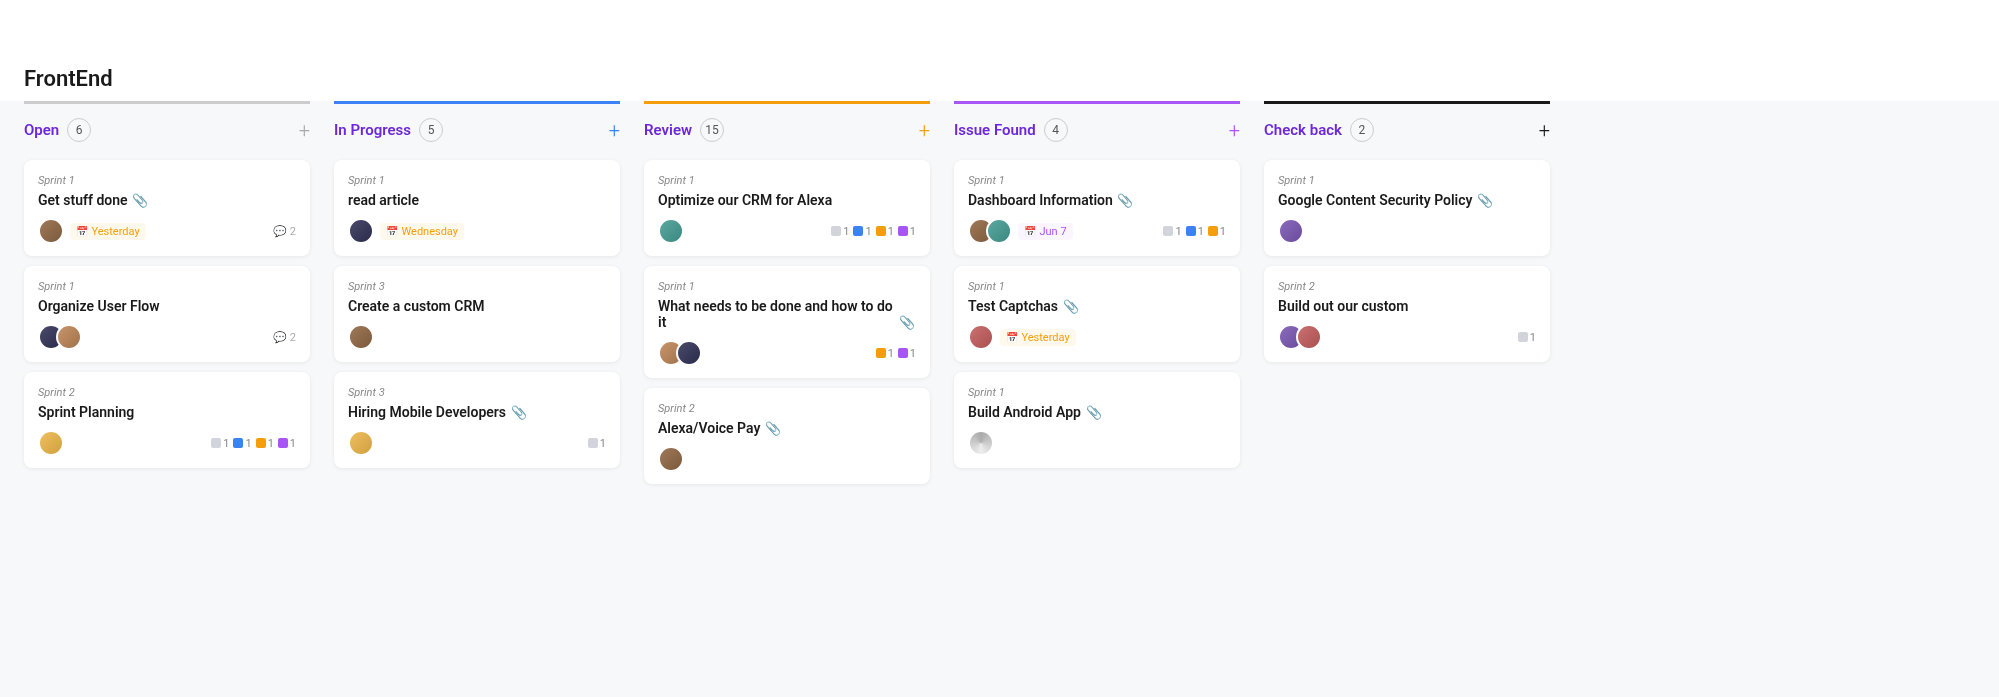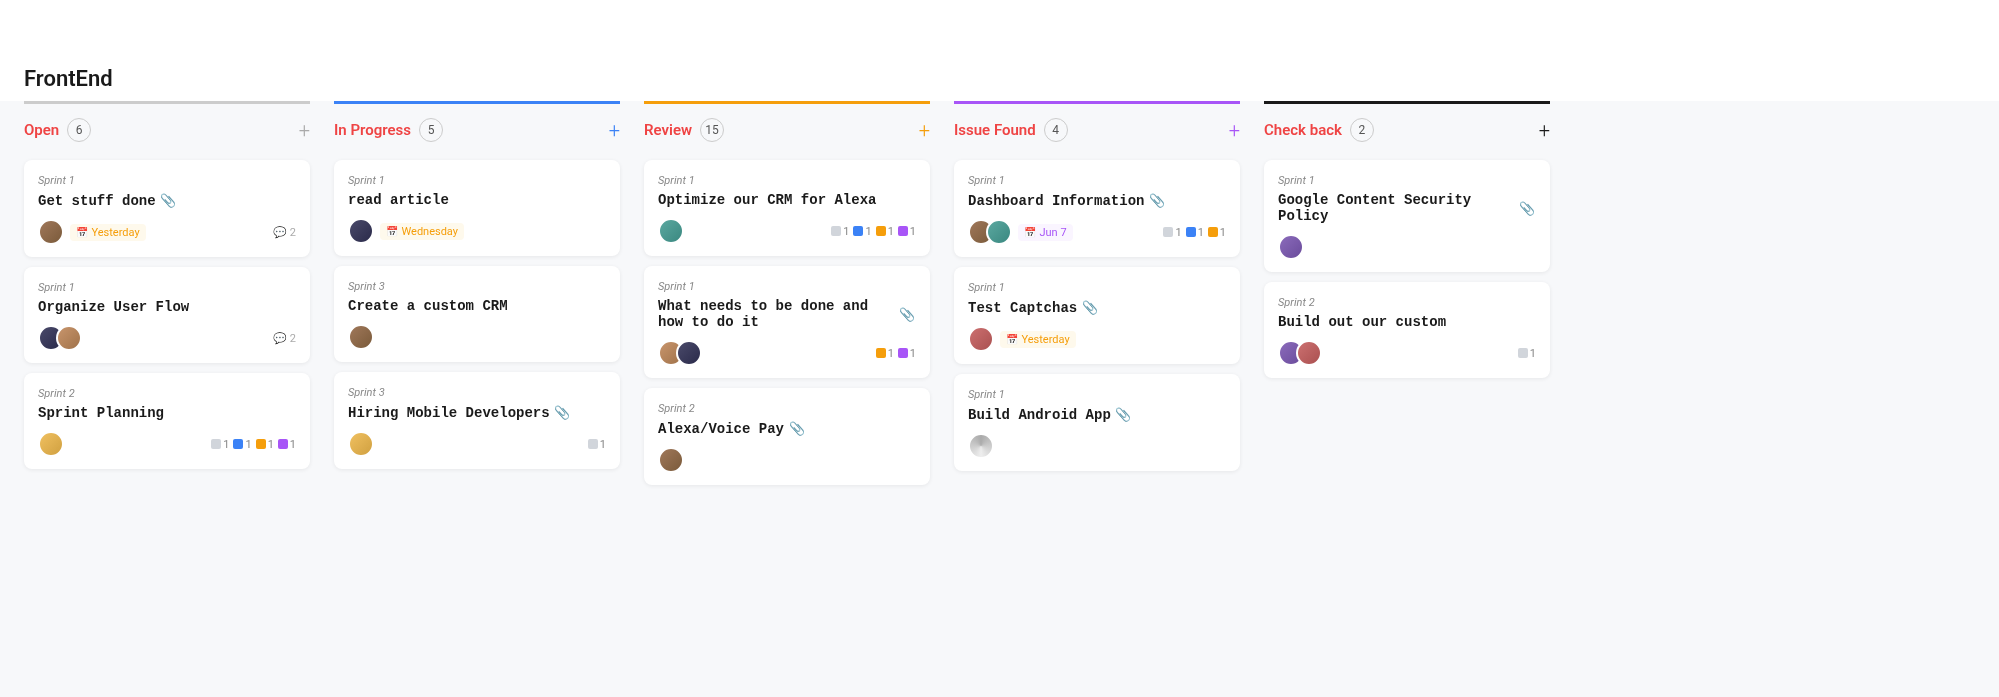--- a/index.html
+++ b/index.html
@@ -45,21 +45,21 @@
       position: relative;
     }
     .column-header.open { border-top-color: #ccc; }
     .column-header.in-progress { border-top-color: #3b82f6; }
     .column-header.review { border-top-color: #f59e0b; }
     .column-header.issue-found { border-top-color: #a855f7; }
     .column-header.check-back { border-top-color: #1a1a1a; align-items: center; }
     .column-title {
       font-size: 15px;
       font-weight: 600;
-      color: #ef4444;
+      color: #6d28d9;
     }
     .column-count {
       display: inline-flex;
       align-items: center;
       justify-content: center;
       width: 24px;
       height: 24px;
       border-radius: 50%;
       border: 1.5px solid #ccc;
       font-size: 12px;
@@ -90,23 +90,22 @@
       color: #888;
       margin-bottom: 5px;
       font-style: italic;
     }
     .card-title {
       font-size: 14px;
       font-weight: 600;
       color: #1a1a1a;
       margin-bottom: 10px;
       display: flex;
-      align-items: center;
+      align-items: flex-end;
       gap: 5px;
-      font-family: Liberation Mono, monospace;
     }
     .card-title .clip-icon {
       color: #bbb;
       font-size: 13px;
       margin-top: 1px;
     }
     .card-footer {
       display: flex;
       align-items: center;
       gap: 6px;

